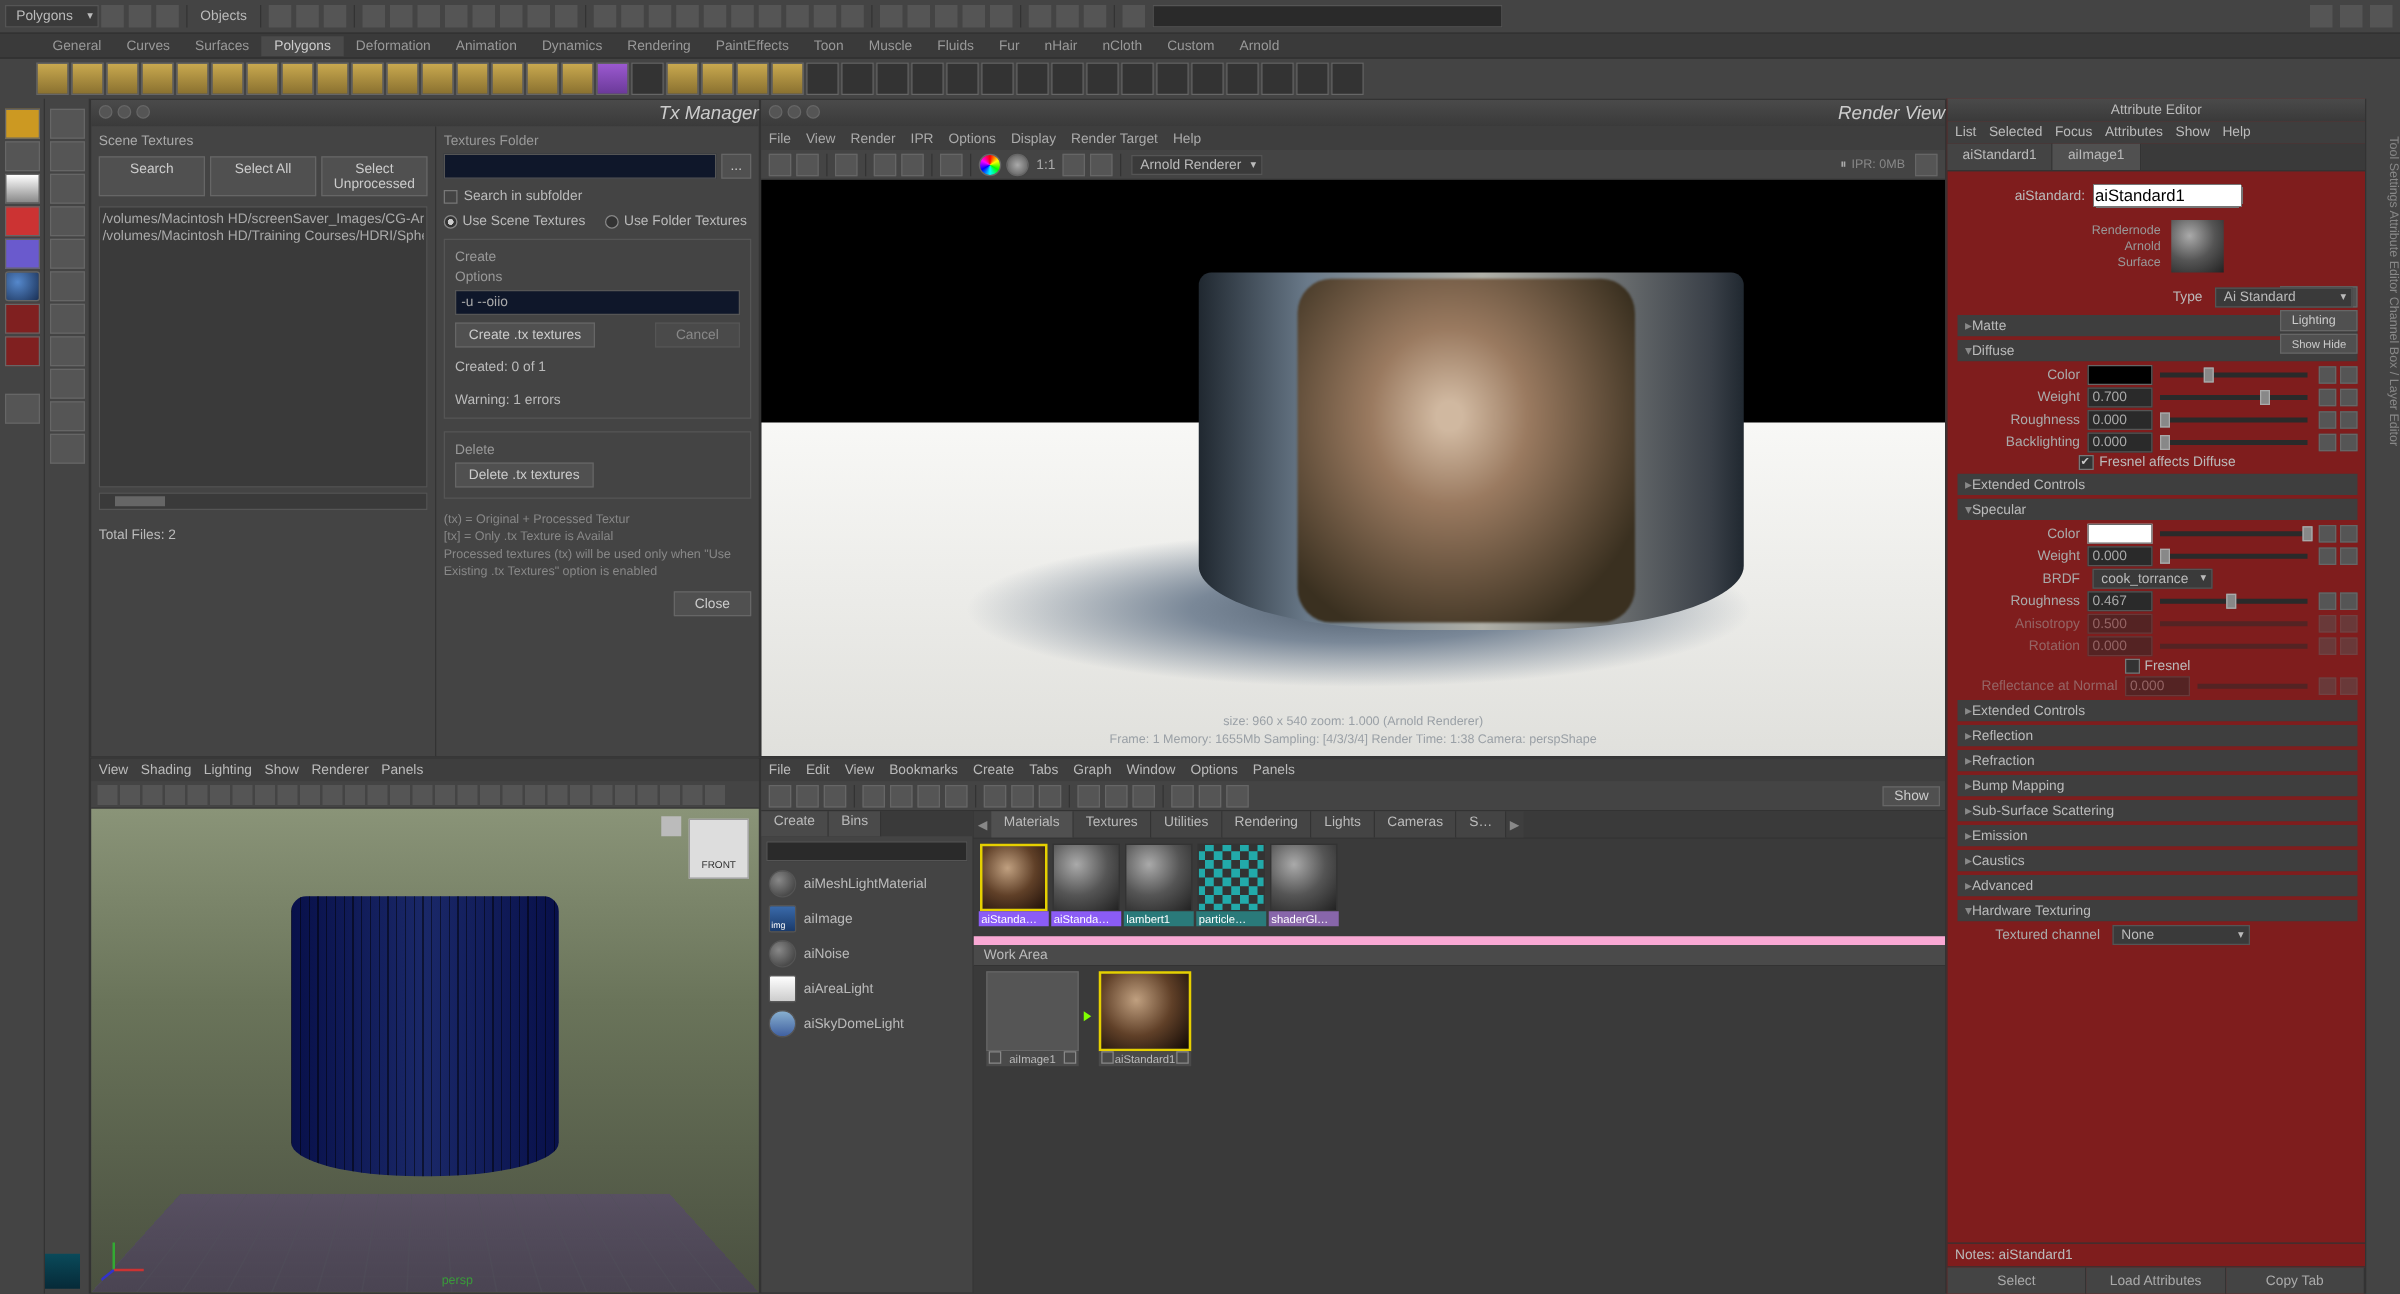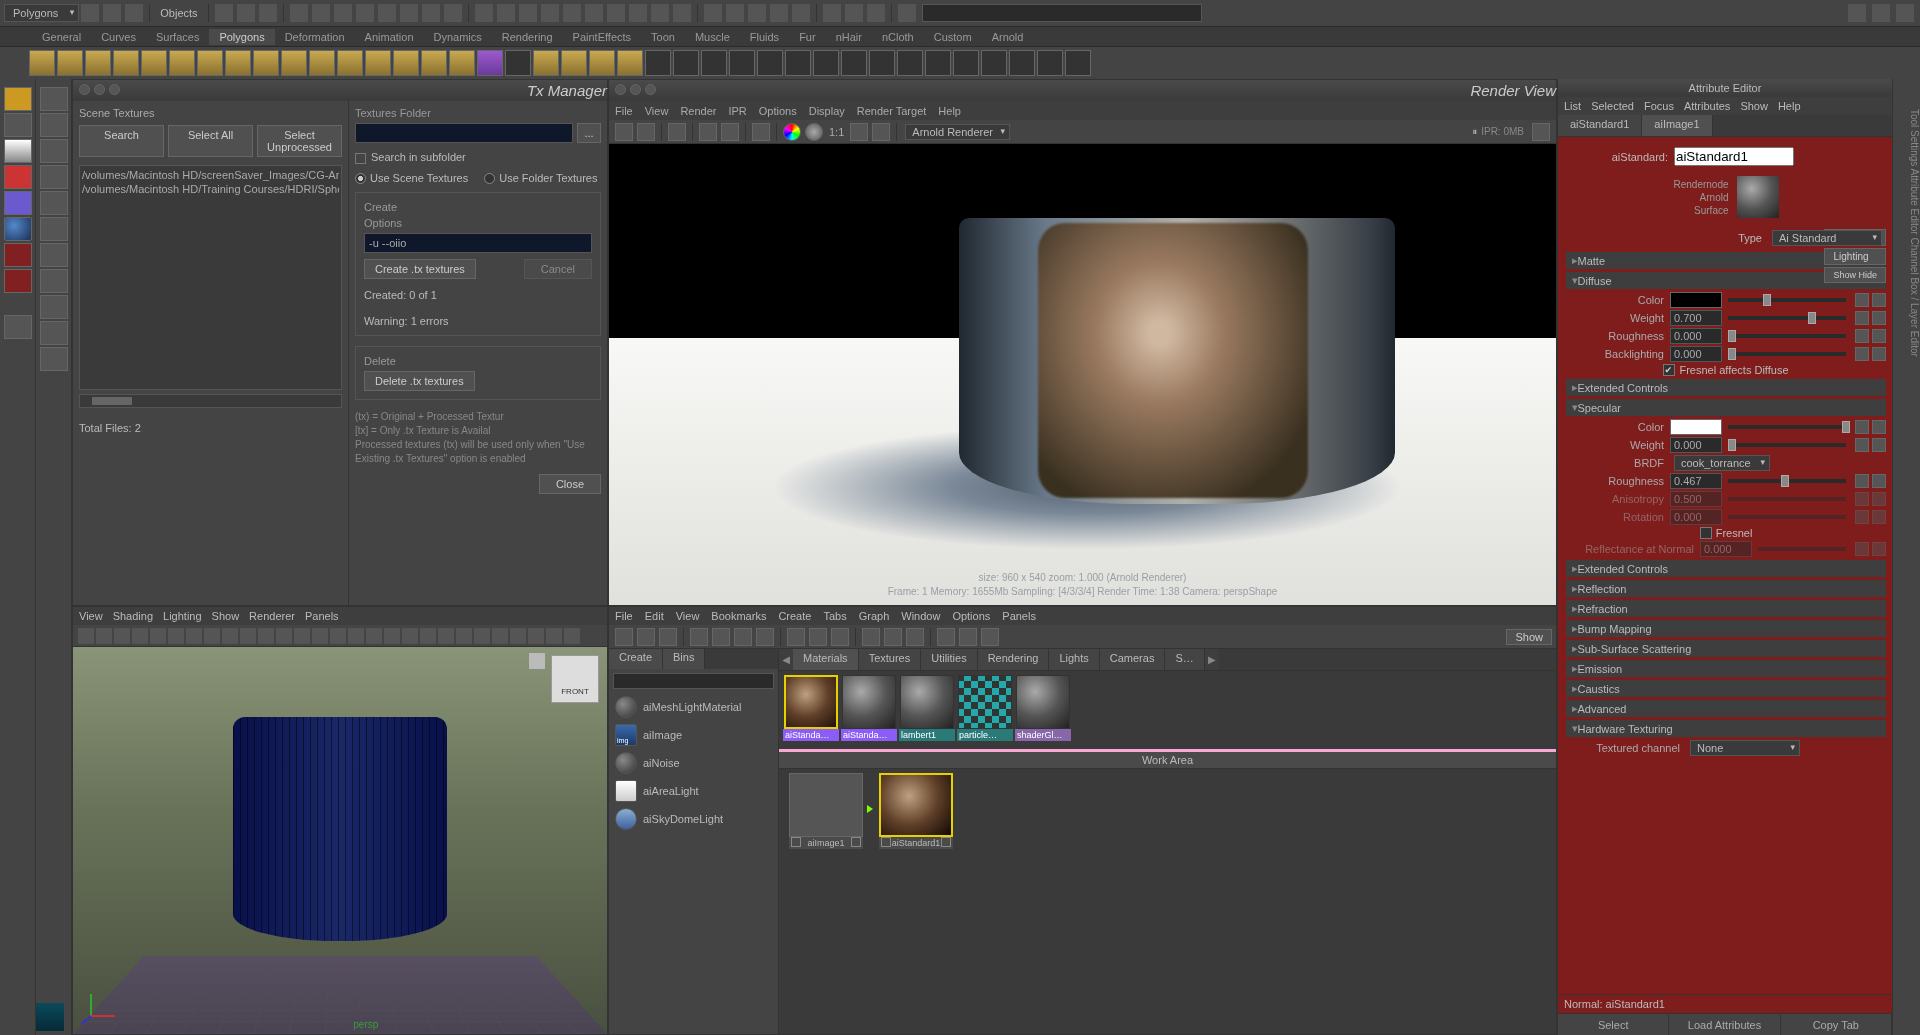--- a/index.html
+++ b/index.html
@@ -99,21 +99,21 @@
 .hs-right-tab { padding:3px 10px; background:#444; border-right:1px solid #333; cursor:pointer; }
 .hs-right-tab.active { background:#505050; }
 .hs-swatch-row { padding:4px; display:flex; gap:2px; background:#3a3a3a; min-height:78px; }
 .hs-swatch { width:56px; display:flex; flex-direction:column; align-items:center; }
 .hs-swatch .ball { width:54px; height:54px; background:radial-gradient(circle at 35% 30%,#aaa,#555,#222); border:1px solid #333; }
 .hs-swatch.sel .ball { border:2px solid #e6d000; }
 .hs-swatch .lbl { width:100%; font-size:9px; padding:1px 2px; text-align:left; white-space:nowrap; overflow:hidden; }
 .lbl.green { background:#8b5cf6; color:#fff; }
 .lbl.teal { background:#2a7a7a; color:#fff; }
 .lbl.purple { background:#8866aa; color:#fff; }
-.work-area-label { background:#4a4a4a; padding:2px 8px; font-size:11px; border-top:3px solid #f9a8d4; border-bottom:1px solid #333;text-align:center; }
+.work-area-label { background:#4a4a4a; padding:2px 8px; font-size:11px; border-top:7px solid #f9a8d4; border-bottom:1px solid #333; }
 .hs-graph { flex:1; background:#3a3a3a; position:relative; padding:6px; }
 .graph-node { position:absolute; width:74px; }
 .graph-node .thumb { width:74px; height:64px; background:#555; border:1px solid #666; }
 .graph-node.sel .thumb { border:2px solid #e6d000; }
 .graph-node .nlbl { font-size:9px; text-align:center; background:#4a4a4a; padding:1px; }
 .arrow-right { width:0;height:0;border-top:4px solid transparent;border-bottom:4px solid transparent;border-left:6px solid #7fff00; position:absolute; }
 .attr-panel { width:335px; background:#7f1d1d; border-left:1px solid #333; display:flex; flex-direction:column; }
 .attr-title { height:18px; background:linear-gradient(#4a4a4a,#3a3a3a); text-align:center; font-size:11px; line-height:18px; }
 .attr-menu { height:18px; display:flex; gap:10px; padding:0 6px; font-size:11px; align-items:center; background:#3e3e3e; }
 .attr-tabs { height:22px; display:flex; background:#3a3a3a; border-bottom:1px solid #333; }
@@ -739,21 +739,21 @@
       <div class="attr-section-hdr">Sub-Surface Scattering</div>
       <div class="attr-section-hdr">Emission</div>
       <div class="attr-section-hdr">Caustics</div>
       <div class="attr-section-hdr">Advanced</div>
       <div class="attr-section-hdr open">Hardware Texturing</div>
       <div class="slider-row">
           <span class="slbl" style="width:120px">Textured channel</span>
           <span class="render-sel" style="width:110px">None</span>
         </div>
     </div>
-    <div class="notes-row">Normal: aiStandard1</div>
+    <div class="notes-row">Notes: aiStandard1</div>
     <div class="attr-footer" id="at-footer">
         <button>Select</button>
         <button>Load Attributes</button>
         <button>Copy Tab</button>
       </div>
   </div>
 
   <div class="right-dock">Tool Settings   Attribute Editor   Channel Box / Layer Editor</div>
 </div>
 

